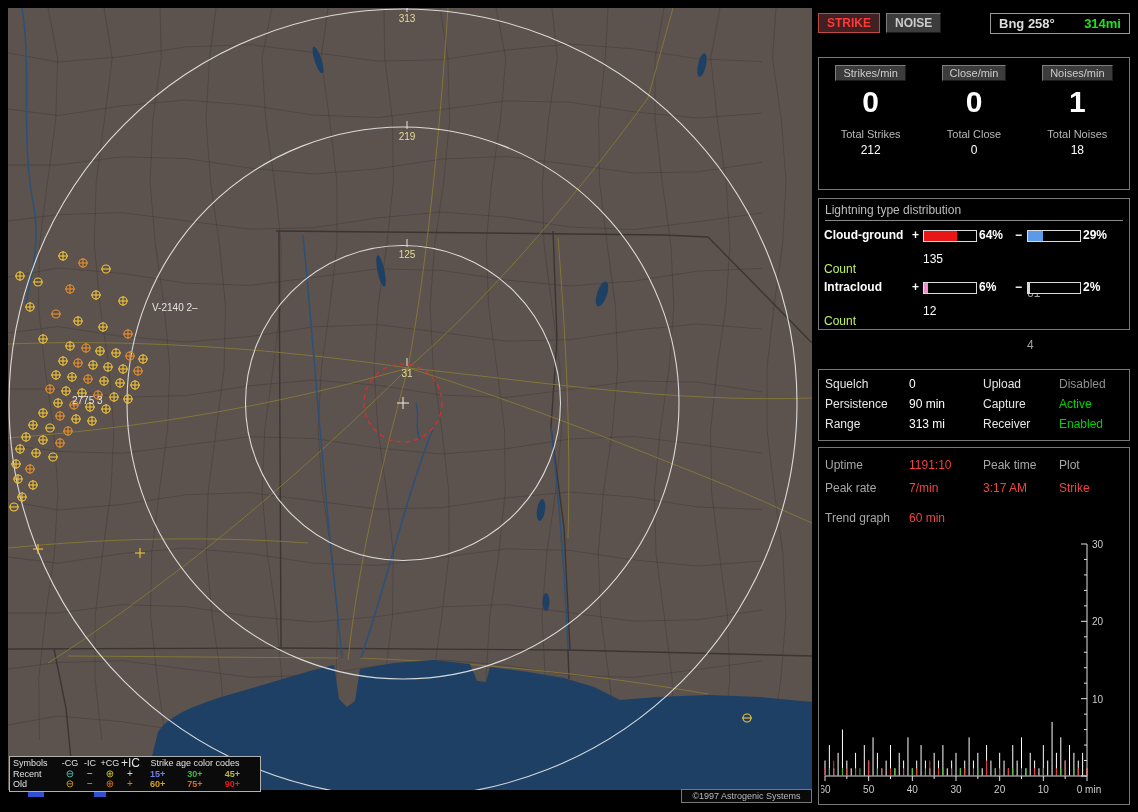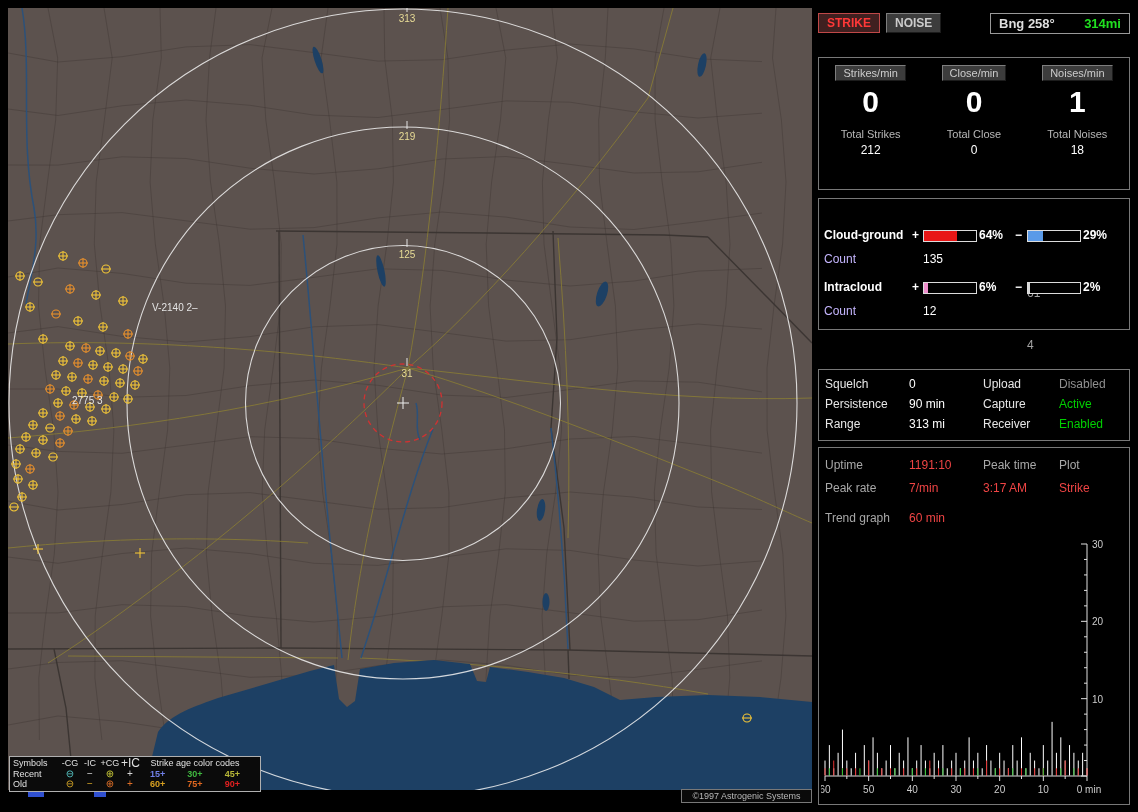--- a/index.html
+++ b/index.html
@@ -41,21 +41,21 @@
   .ccol{display:flex;flex-direction:column;align-items:center;}
   .ccol .bevel{margin-top:7px;}
   .bignum{font-size:30px;font-weight:bold;color:#fff;margin-top:4px;line-height:34px;}
   .tlabel{color:#b8b8b8;font-size:11px;margin-top:9px;}
   .tvalue{color:#fff;font-size:12px;margin-top:3px;}
   .distbox{top:198px;height:132px;}
   .dist-title{margin:4px 6px 0 6px;padding-bottom:3px;border-bottom:1px solid #8a8a8a;
               color:#bcbcbc;font-size:12px;}
   .drow{position:absolute;left:0;width:310px;height:20px;}
   .drow .lbl{position:absolute;left:5px;top:3px;color:#fff;font-weight:bold;}
-  .drow .countlbl{position:absolute;left:5px;top:3px;color:#c4b5fd;}
+  .drow .countlbl{position:absolute;left:5px;top:13px;color:#bef264;}
   .drow .sgn{position:absolute;top:3px;color:#fff;font-weight:bold;}
   .drow .s1{left:93px;} .drow .s2{left:196px;}
   .bar{position:absolute;top:5px;width:52px;height:10px;border:1px solid #dcdcdc;background:#000;}
   .bar .bar-fill{height:100%;}
   .b1{left:104px;} .b2{left:208px;}
   .pct{position:absolute;top:3px;color:#fff;font-weight:bold;}
   .p1{left:160px;} .p2{left:264px;}
   .cv1{position:absolute;left:104px;top:3px;color:#fff;}
   .cv2{position:absolute;left:208px;top:3px;color:#a3a3a3;margin-top:34px;}
   .r1{top:26px;} .r2{top:50px;} .r3{top:78px;} .r4{top:102px;}
@@ -432,20 +432,21 @@
       </div>
       <div class="ccol">
         <button class="bevel">Noises/min</button>
         <div class="bignum">1</div>
         <div class="tlabel">Total Noises</div>
         <div class="tvalue">18</div>
       </div>
     </div>
 
     <div class="pbox distbox">
+      <div class="dist-title">Lightning type distribution</div>
       <div class="drow r1">
         <span class="lbl">Cloud-ground</span>
         <span class="sgn s1">+</span>
         <span class="bar b1">
             <span class="bar-fill" style="display: block; width: 64%; background: rgb(232, 22, 22);"></span>
           </span>
         <span class="pct p1">64%</span>
         <span class="sgn s2">−</span>
         <span class="bar b2">
             <span class="bar-fill" style="display: block; width: 29%; background: rgb(90, 154, 232);"></span>

